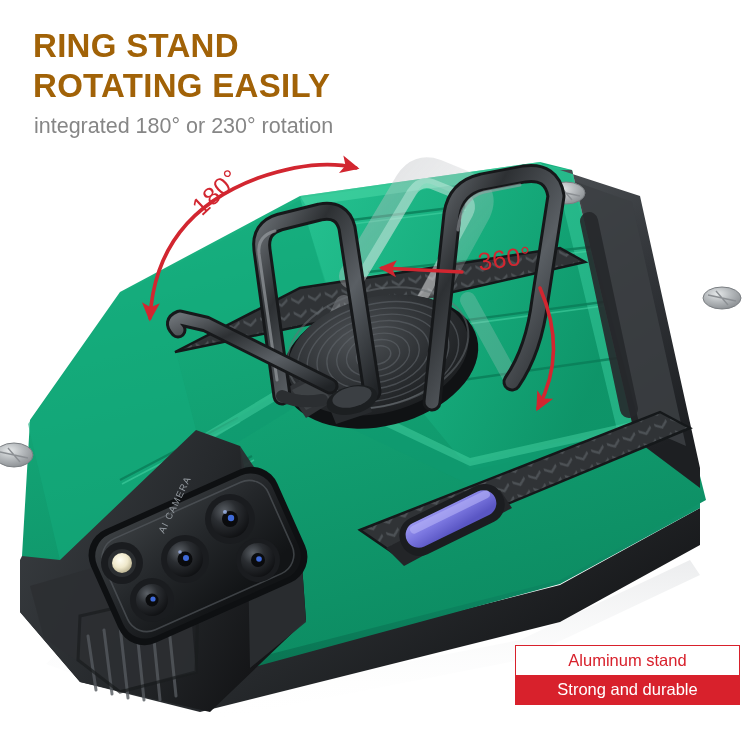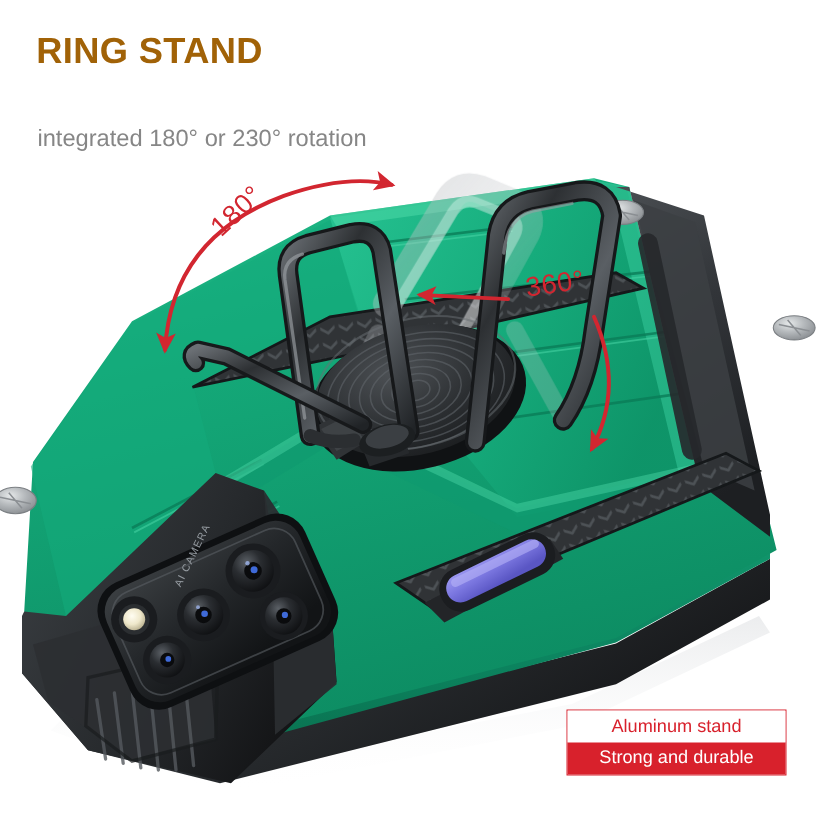--- a/index.html
+++ b/index.html
@@ -81,21 +81,21 @@
     transform: rotate(-8deg);
     transform-origin: left top;
     letter-spacing: 0.5px;
   }
 
   
   #badge {
     position: absolute;
     left: 515px;
     top: 645px;
-    width: 200px;
+    width: 225px;
     height: 60px;
     border: 1.5px solid #d8212c;
     box-sizing: border-box;
     display: flex;
     flex-direction: column;
   }
   .badge-row {
     flex: 1 1 0;
     display: flex;
     align-items: center;
@@ -439,20 +439,21 @@
       <path id="arc180" d="M150,318 Q156,216 258,178 Q316,158 356,168" marker-start="url(#arrowRed)" marker-end="url(#arrowRed)"></path>
 
       <path d="M462,272 L382,268" marker-end="url(#arrowRed)" stroke-width="3.4"></path>
 
       <path d="M540,288 Q568,352 538,408" marker-end="url(#arrowRed)" stroke-width="3.6"></path>
     </g>
   </svg>
 
   <div id="heading-block">
     <p class="headline">RING STAND</p>
+    <p class="headline">ROTATING EASILY</p>
   </div>
 
   <div id="sub-block">
     <p class="subline">integrated 180° or 230° rotation</p>
   </div>
 
   <div class="ann-label" id="label-180">180°</div>
 
   <div class="ann-label" id="label-360">360°</div>
 

